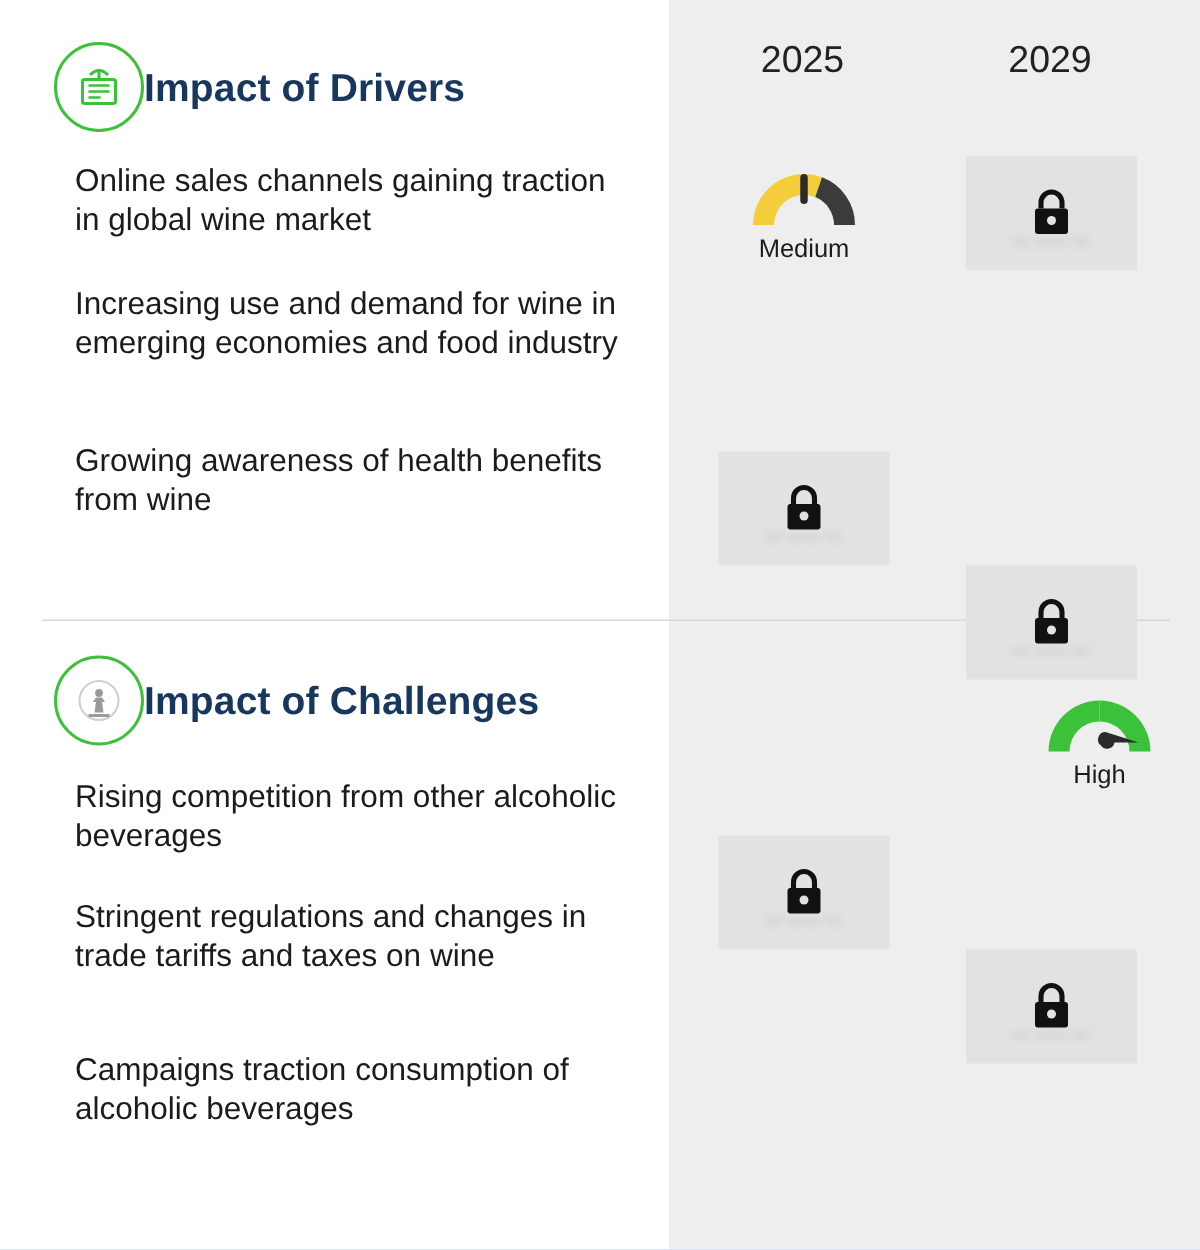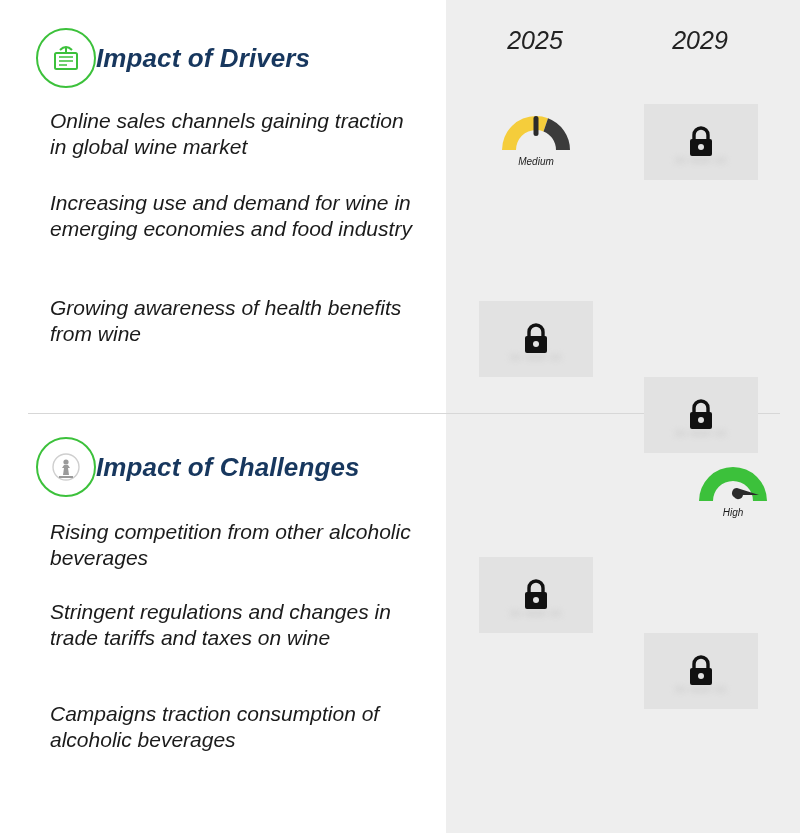--- a/index.html
+++ b/index.html
@@ -8,21 +8,20 @@
     width: 800px; height: 833px;
     background: #ffffff;
     font-family: "Liberation Sans", sans-serif;
     overflow: hidden;
   }
   #page {
     position: relative;
     width: 800px;
     height: 833px;
     background: #3b82f6;
-    font-style: italic;
   }
   
   .grid-panel {
     position: absolute;
     left: 446px; top: 0;
     width: 354px; height: 833px;
     background: #eeeeee;
   }
   .left-panel {
     position: absolute;
@@ -115,21 +114,21 @@
   .lock-icon { position: relative; z-index: 2; }
 
   
   .gauge-cell {
     display: flex;
     flex-direction: column;
     align-items: center;
     justify-content: flex-start;
   }
   .gauge-label {
-    font-size: 10px;
+    font-size: 17px;
     color: #1b1b1b;
     margin-top: 2px;
   }
 </style>
 </head>
 <body>
 
 <div id="page">
 
   <div class="left-panel"></div>

